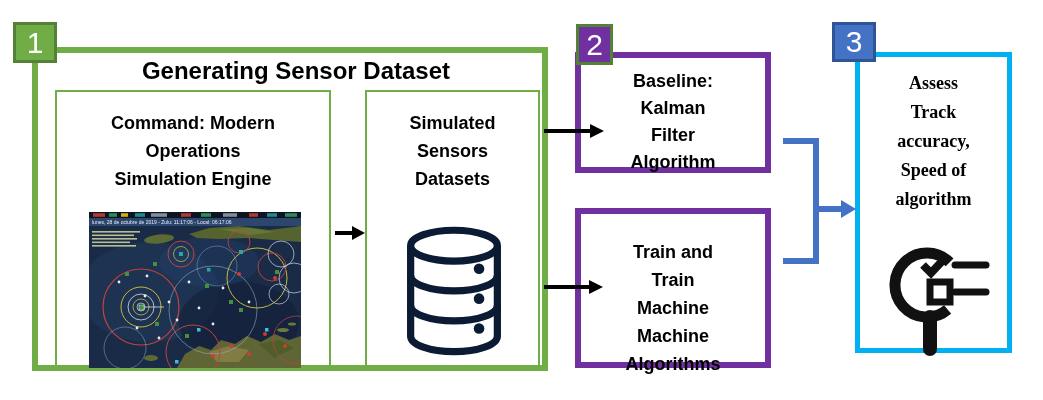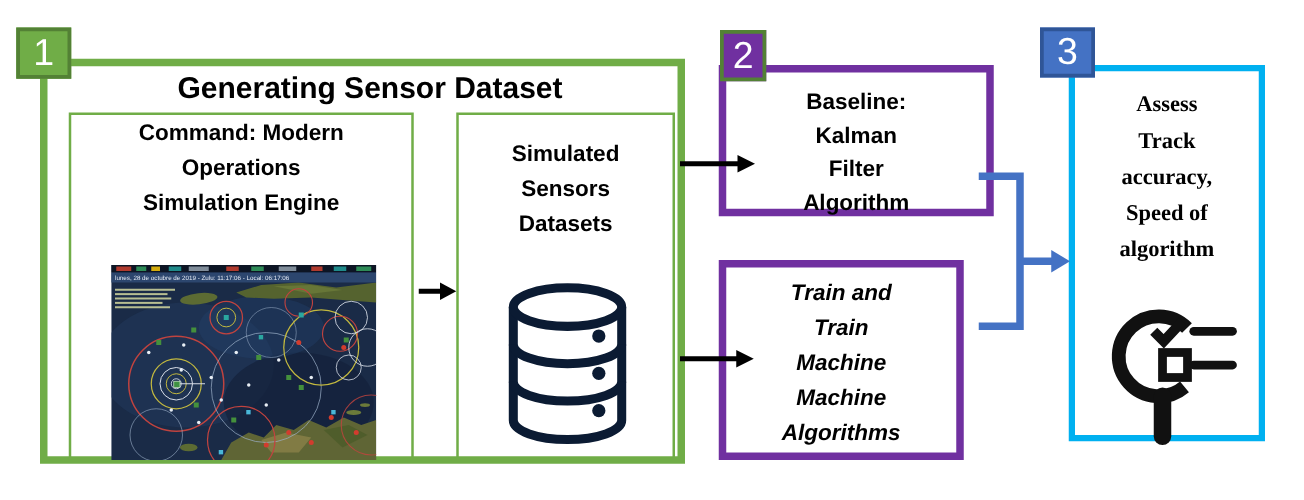--- a/index.html
+++ b/index.html
@@ -8,38 +8,38 @@
   .abs{position:absolute;box-sizing:border-box;}
 
   
   #green-box{left:32px;top:47px;width:516px;height:324px;border:6px solid #70AD47;}
   #g-title{left:32px;top:57px;width:528px;text-align:center;
            font-weight:700;font-size:24px;color:#000;}
   #cmd-box{left:55px;top:90px;width:276px;height:278px;border:2px solid #70AD47;}
   #sim-box{left:365px;top:90px;width:175px;height:278px;border:2px solid #70AD47;}
 
   
-  #kal-box{left:575px;top:52px;width:220px;height:121px;border:6px solid #7030A0;}
+  #kal-box{left:575px;top:52px;width:196px;height:121px;border:6px solid #7030A0;}
   #ml-box{left:575px;top:208px;width:196px;height:160px;border:6px solid #7030A0;}
 
   
   #asm-box{left:855px;top:52px;width:157px;height:301px;border:5px solid #00B0F0;font-family:Liberation Serif, serif;}
 
   
   .badge{display:flex;align-items:center;justify-content:center;
          color:#fff;font-size:30px;line-height:1;z-index:6;}
   #badge-1{left:13px;top:22px;width:44px;height:41px;background:#70AD47;border:3px solid #538135;}
   #badge-2{left:576px;top:24px;width:37px;height:41px;background:#7030A0;border:3px solid #538135;}
   #badge-3{left:832px;top:22px;width:44px;height:40px;background:#4472C4;border:3px solid #2F5597;}
 
   .lines{font-weight:700;font-size:18px;line-height:28px;text-align:center;color:#000;}
-  #cmd-box .lines{}
+  #cmd-box .lines{padding-top:17px;}
   #sim-box .lines{padding-top:17px;}
   #kal-box .lines{padding-top:10px;line-height:27px;}
-  #ml-box .lines{padding-top:6px;font-style:italic;}
+  #ml-box .lines{padding-top:24px;}
   #asm-box .lines{padding-top:12px;line-height:29px;}
 
   #map-svg{position:absolute;left:32px;top:120px;}
   #db-svg{position:absolute;left:34px;top:132px;}
   #mag-svg{position:absolute;left:25px;top:180px;}
 
   #overlay{position:absolute;left:0;top:0;z-index:4;pointer-events:none;}
 </style>
 </head>
 <body>

